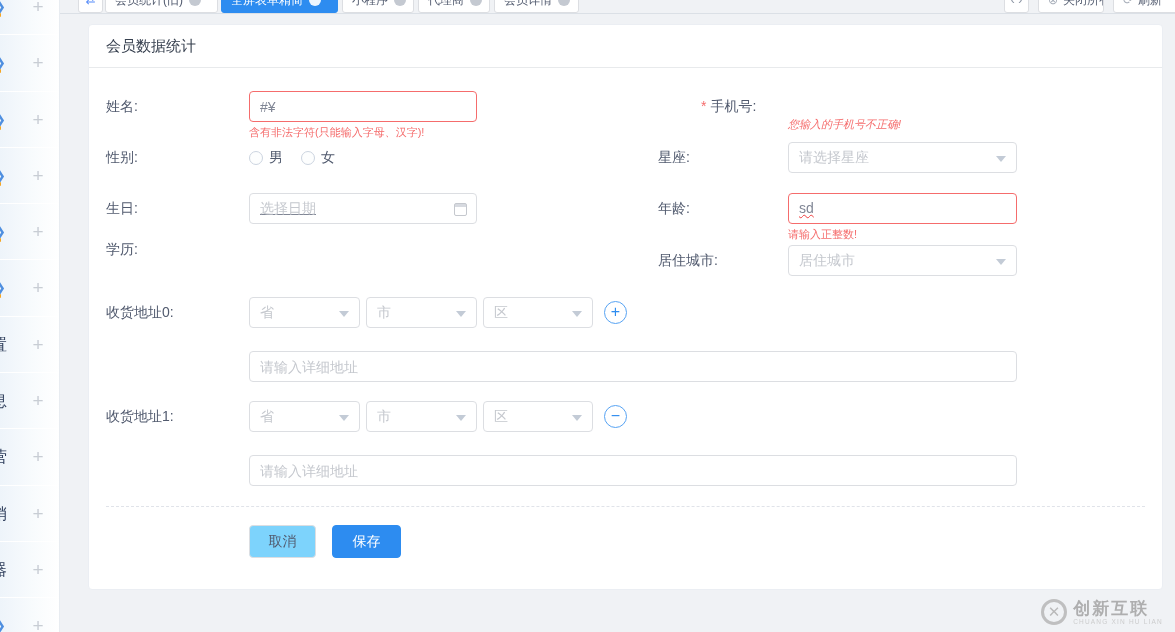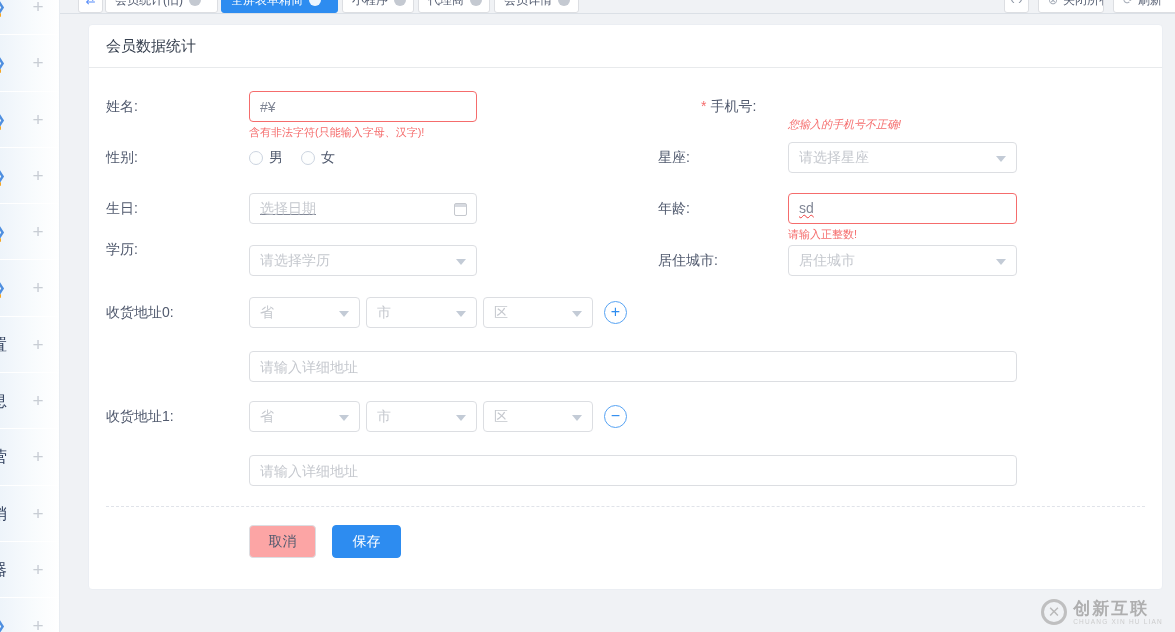--- a/index.html
+++ b/index.html
@@ -99,21 +99,21 @@
   }
 
   .wavy { text-decoration:underline; text-decoration-style:wavy; text-decoration-color:#ef3f3f; text-decoration-thickness:1px; }
 
   .dashed-divider { position:absolute; left:17px; right:17px; top:481px; border-top:1px dashed #e0e3e9; }
 
   .btn {
     position:absolute; top:500px; height:33px; border-radius:4px; font-size:14px;
     text-align:center; line-height:31px; cursor:pointer; font-family:inherit;
   }
-  .btn-cancel { left:160px; width:67px; background:#fca5a5; border:1px solid #dcdee2; color:#515a6e; }
+  .btn-cancel { left:160px; width:67px; background:#7dd3fc; border:1px solid #dcdee2; color:#515a6e; }
   .btn-save { left:243px; width:69px; background:#2d8cf0; border:1px solid #2d8cf0; color:#fff; }
 
   
   .watermark { position:absolute; right:12px; bottom:7px; display:flex; align-items:center; gap:6px; opacity:.85; }
   .wm-circle {
     width:26px; height:26px; border-radius:50%; border:3px solid #b7b7b7;
     color:#b0b0b0; font-weight:bold; font-size:15px; text-align:center; line-height:20px;
   }
   .wm-text { display:flex; flex-direction:column; }
   .wm-brand { font-size:17px; font-weight:bold; color:#a3a3a3; letter-spacing:2px; line-height:18px; }
@@ -247,24 +247,20 @@
       <span class="cal-icon"></span>
     </div>
 
     <span class="flabel" style="left:569px; top:168px;">年龄:</span>
     <div class="ctl err-border" style="left:699px; top:168px; width:229px;">
       <span class="wavy">sd</span>
     </div>
     <span class="error-msg" style="left:699px; top:202px;">请输入正整数!</span>
 
     <span class="flabel" style="left:17px; top:209px;">学历:</span>
-    <div class="ctl fakesel" style="left:160px; top:220px; width:228px;">
-      <span class="ph">请选择学历</span>
-      <span class="sel-arrow"></span>
-    </div>
 
     <span class="flabel" style="left:569px; top:220px;">居住城市:</span>
     <div class="ctl fakesel" style="left:699px; top:220px; width:229px;">
       <span class="ph">居住城市</span>
       <span class="sel-arrow"></span>
     </div>
 
     <span class="flabel" style="left:17px; top:272px;">收货地址0:</span>
     <div class="ctl fakesel" style="left:160px; top:272px; width:111px;">
       <span class="ph">省</span>

